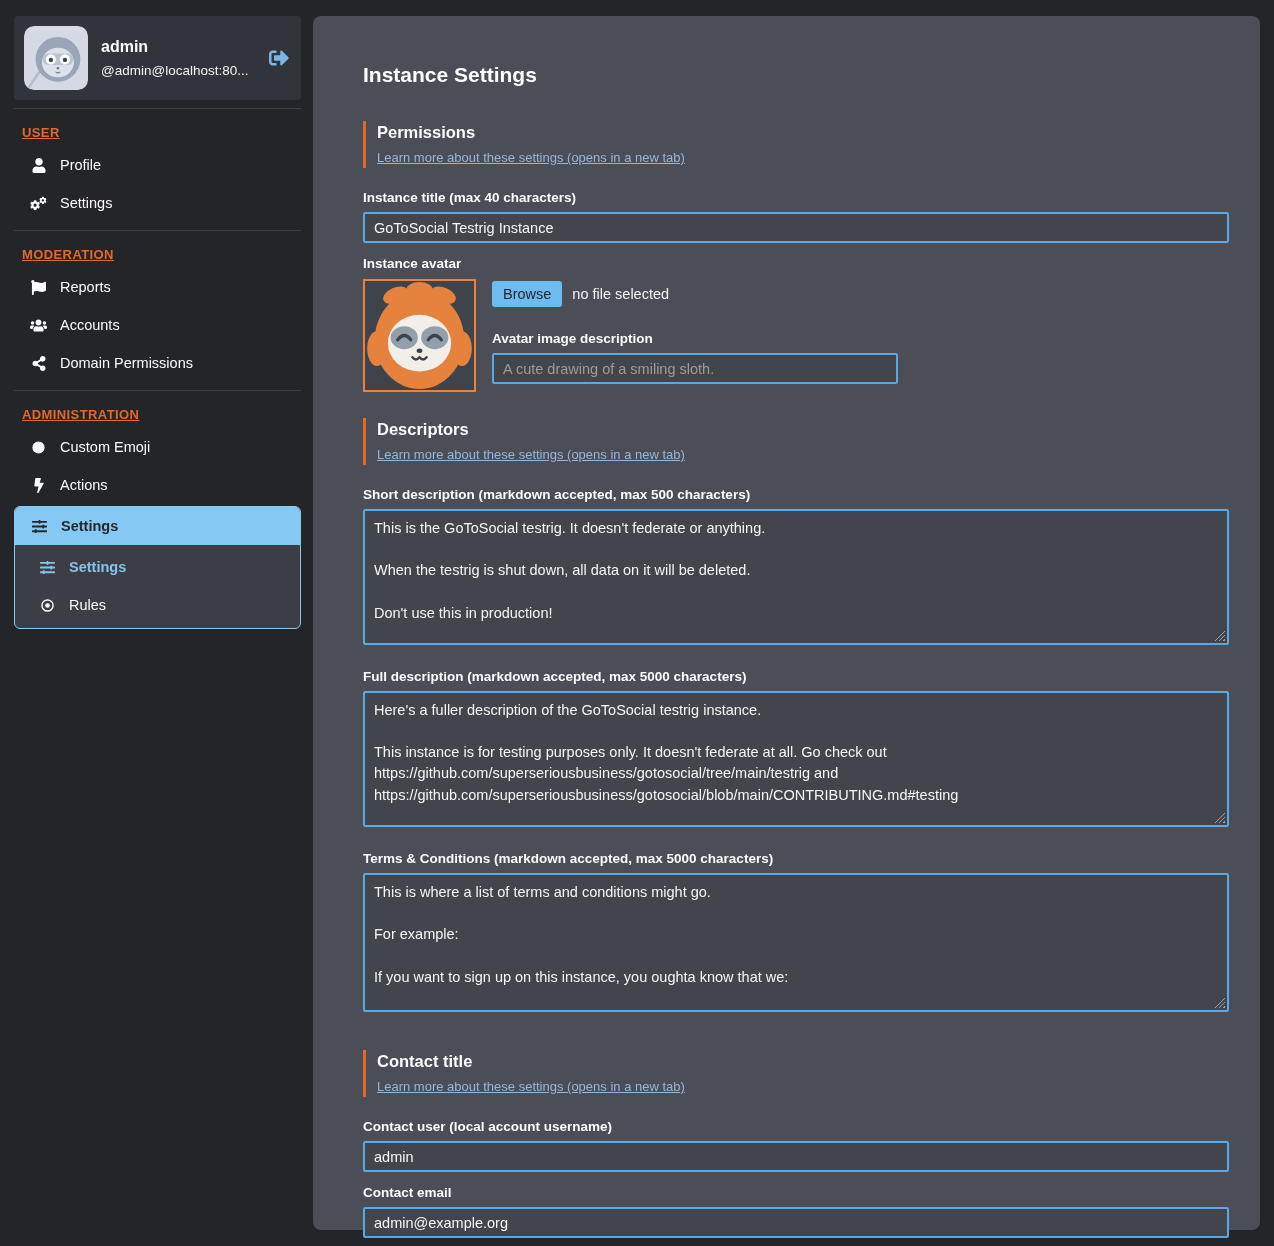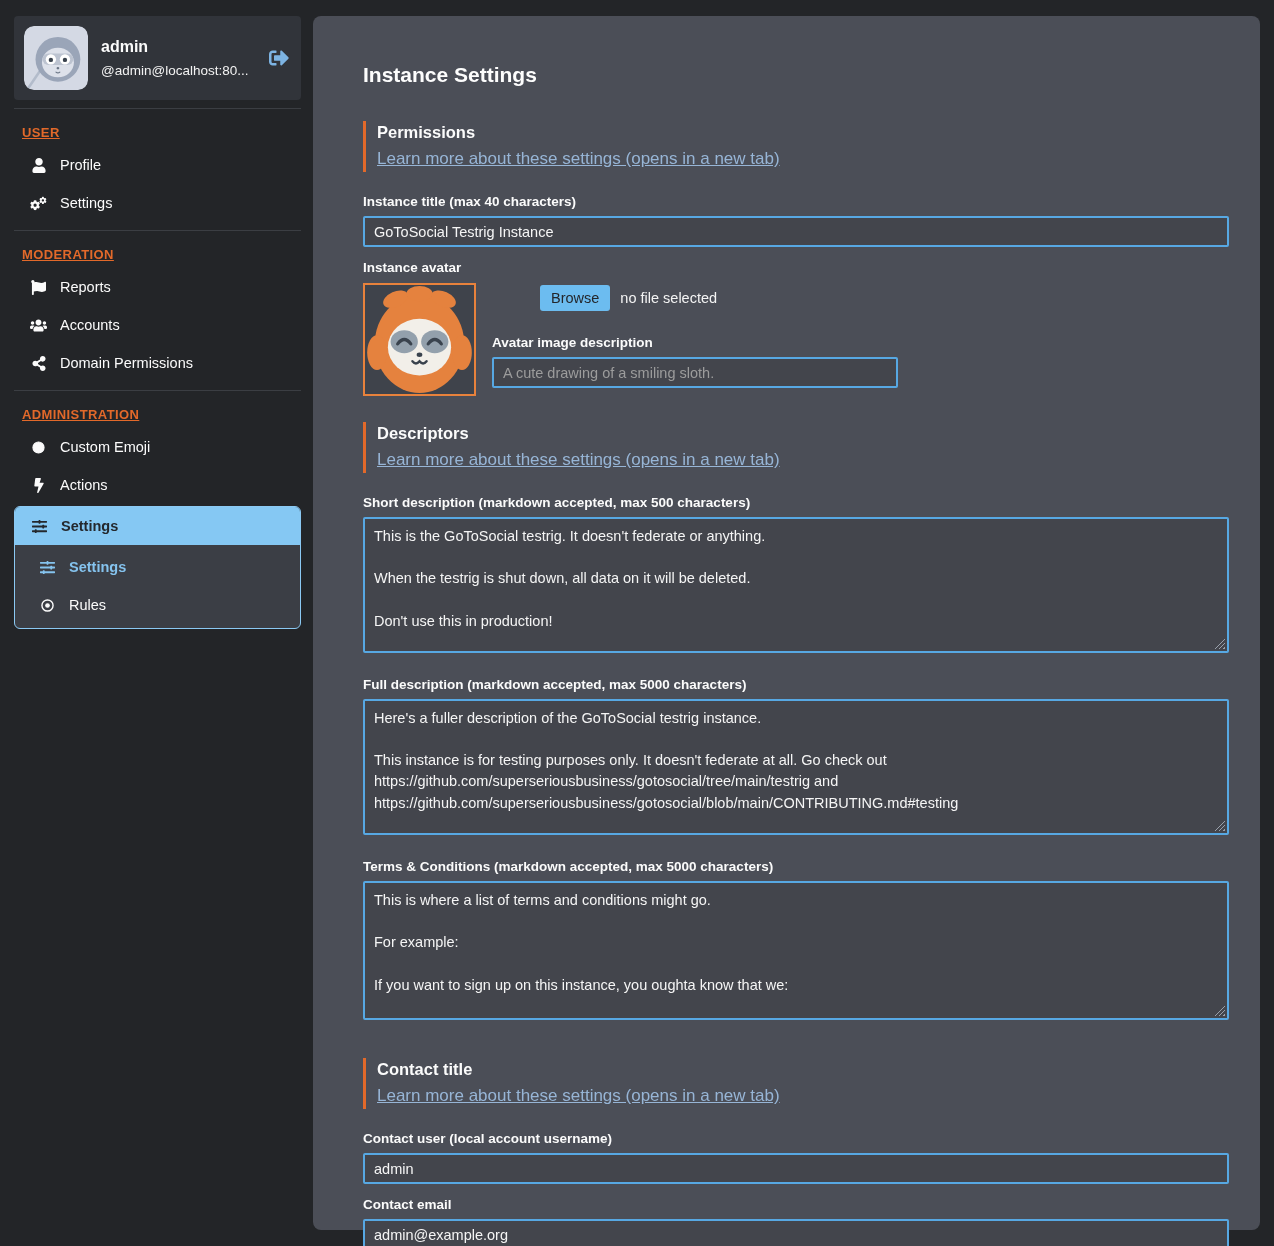--- a/index.html
+++ b/index.html
@@ -46,21 +46,21 @@
   
   .main-panel{
     position:absolute;left:313px;top:16px;width:947px;height:1214px;
     background:#4b4e57;border-radius:8px;box-sizing:border-box;
     padding:47px 31px 27px 50px;
   }
   h1.page-title{font-size:21px;margin:0 0 34px;font-weight:bold;color:#fdfdfd;}
 
   .section-head{border-left:3px solid #e2692a;padding:2px 0 3px 11px;margin-bottom:22px;}
   .section-head h2{font-size:16.5px;margin:0 0 7px;font-weight:bold;}
-  .learn-link{color:#97b5d6;font-size:17px;text-decoration:underline;margin-top:9px;}
+  .learn-link{color:#97b5d6;font-size:13px;text-decoration:underline;margin-top:9px;}
 
   .field{margin-bottom:19px;}
   .field-label{display:block;font-weight:bold;font-size:13.5px;margin-bottom:7px;}
   .text-input{
     display:block;width:100%;box-sizing:border-box;background:#43454c;
     border:2px solid #57a8e3;border-radius:2px;color:#f5f5f5;
     font-size:14.5px;font-family:"Liberation Sans","DejaVu Sans",sans-serif;
     padding:5px 9px;height:31px;outline:none;
   }
   .text-input::placeholder{color:#9c9c9c;opacity:1;}
@@ -76,21 +76,21 @@
     background:repeating-linear-gradient(135deg,transparent 0 2px,#99a0ab 2px 3px);
     clip-path:polygon(100% 0,100% 100%,0 100%);
   }
 
   .avatar-row{display:flex;gap:16px;margin-bottom:26px;}
   .instance-avatar{
     width:113px;height:113px;border:2px solid #e8823c;box-sizing:border-box;
     flex-shrink:0;overflow:hidden;background:#3f434b;
   }
   .avatar-col{padding-top:1px;}
-  .file-row{display:flex;align-items:center;gap:10px;margin-bottom:24px;margin-top:1px;margin-left:48px;}
+  .file-row{display:flex;align-items:center;gap:10px;margin-bottom:24px;margin-top:1px;}
   .browse-btn{
     background:#6cbcf0;color:#23262b;padding:5px 11px;border-radius:3px;
     font-size:14.5px;border:none;cursor:pointer;
     font-family:"Liberation Sans","DejaVu Sans",sans-serif;
   }
   .file-status{font-size:14.5px;color:#f4f4f4;}
   .desc-input{width:406px;}
 
   .contact-head{margin-top:38px;}
 </style>

